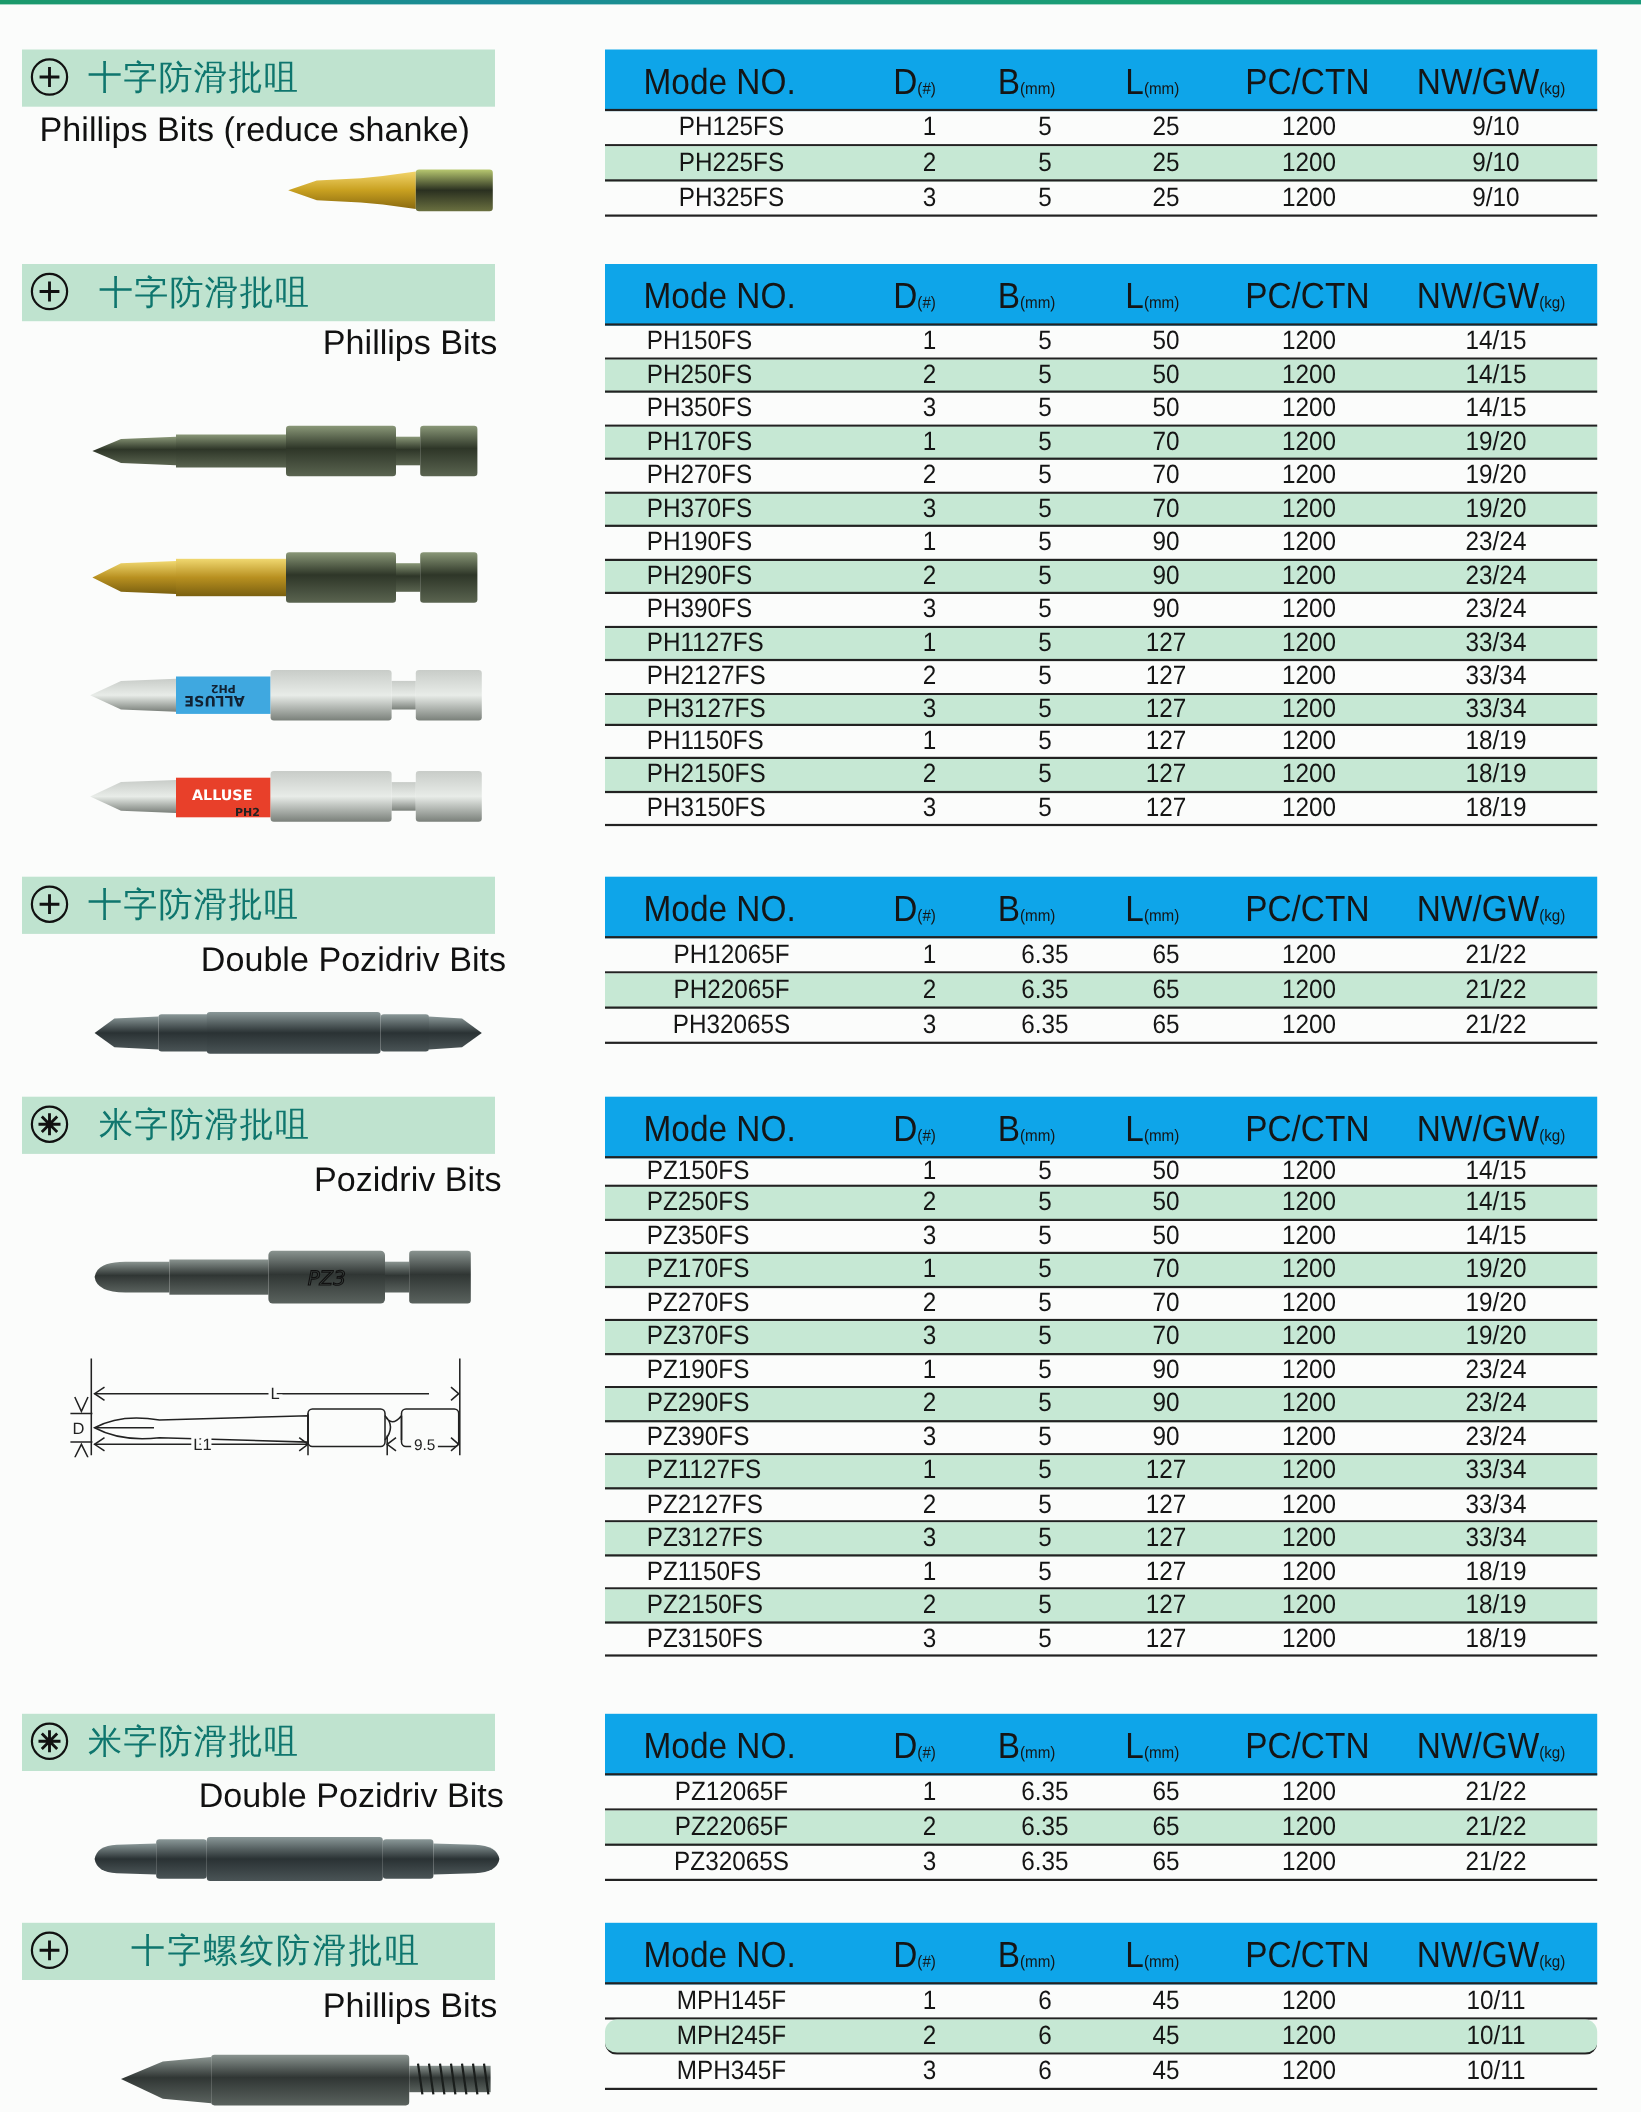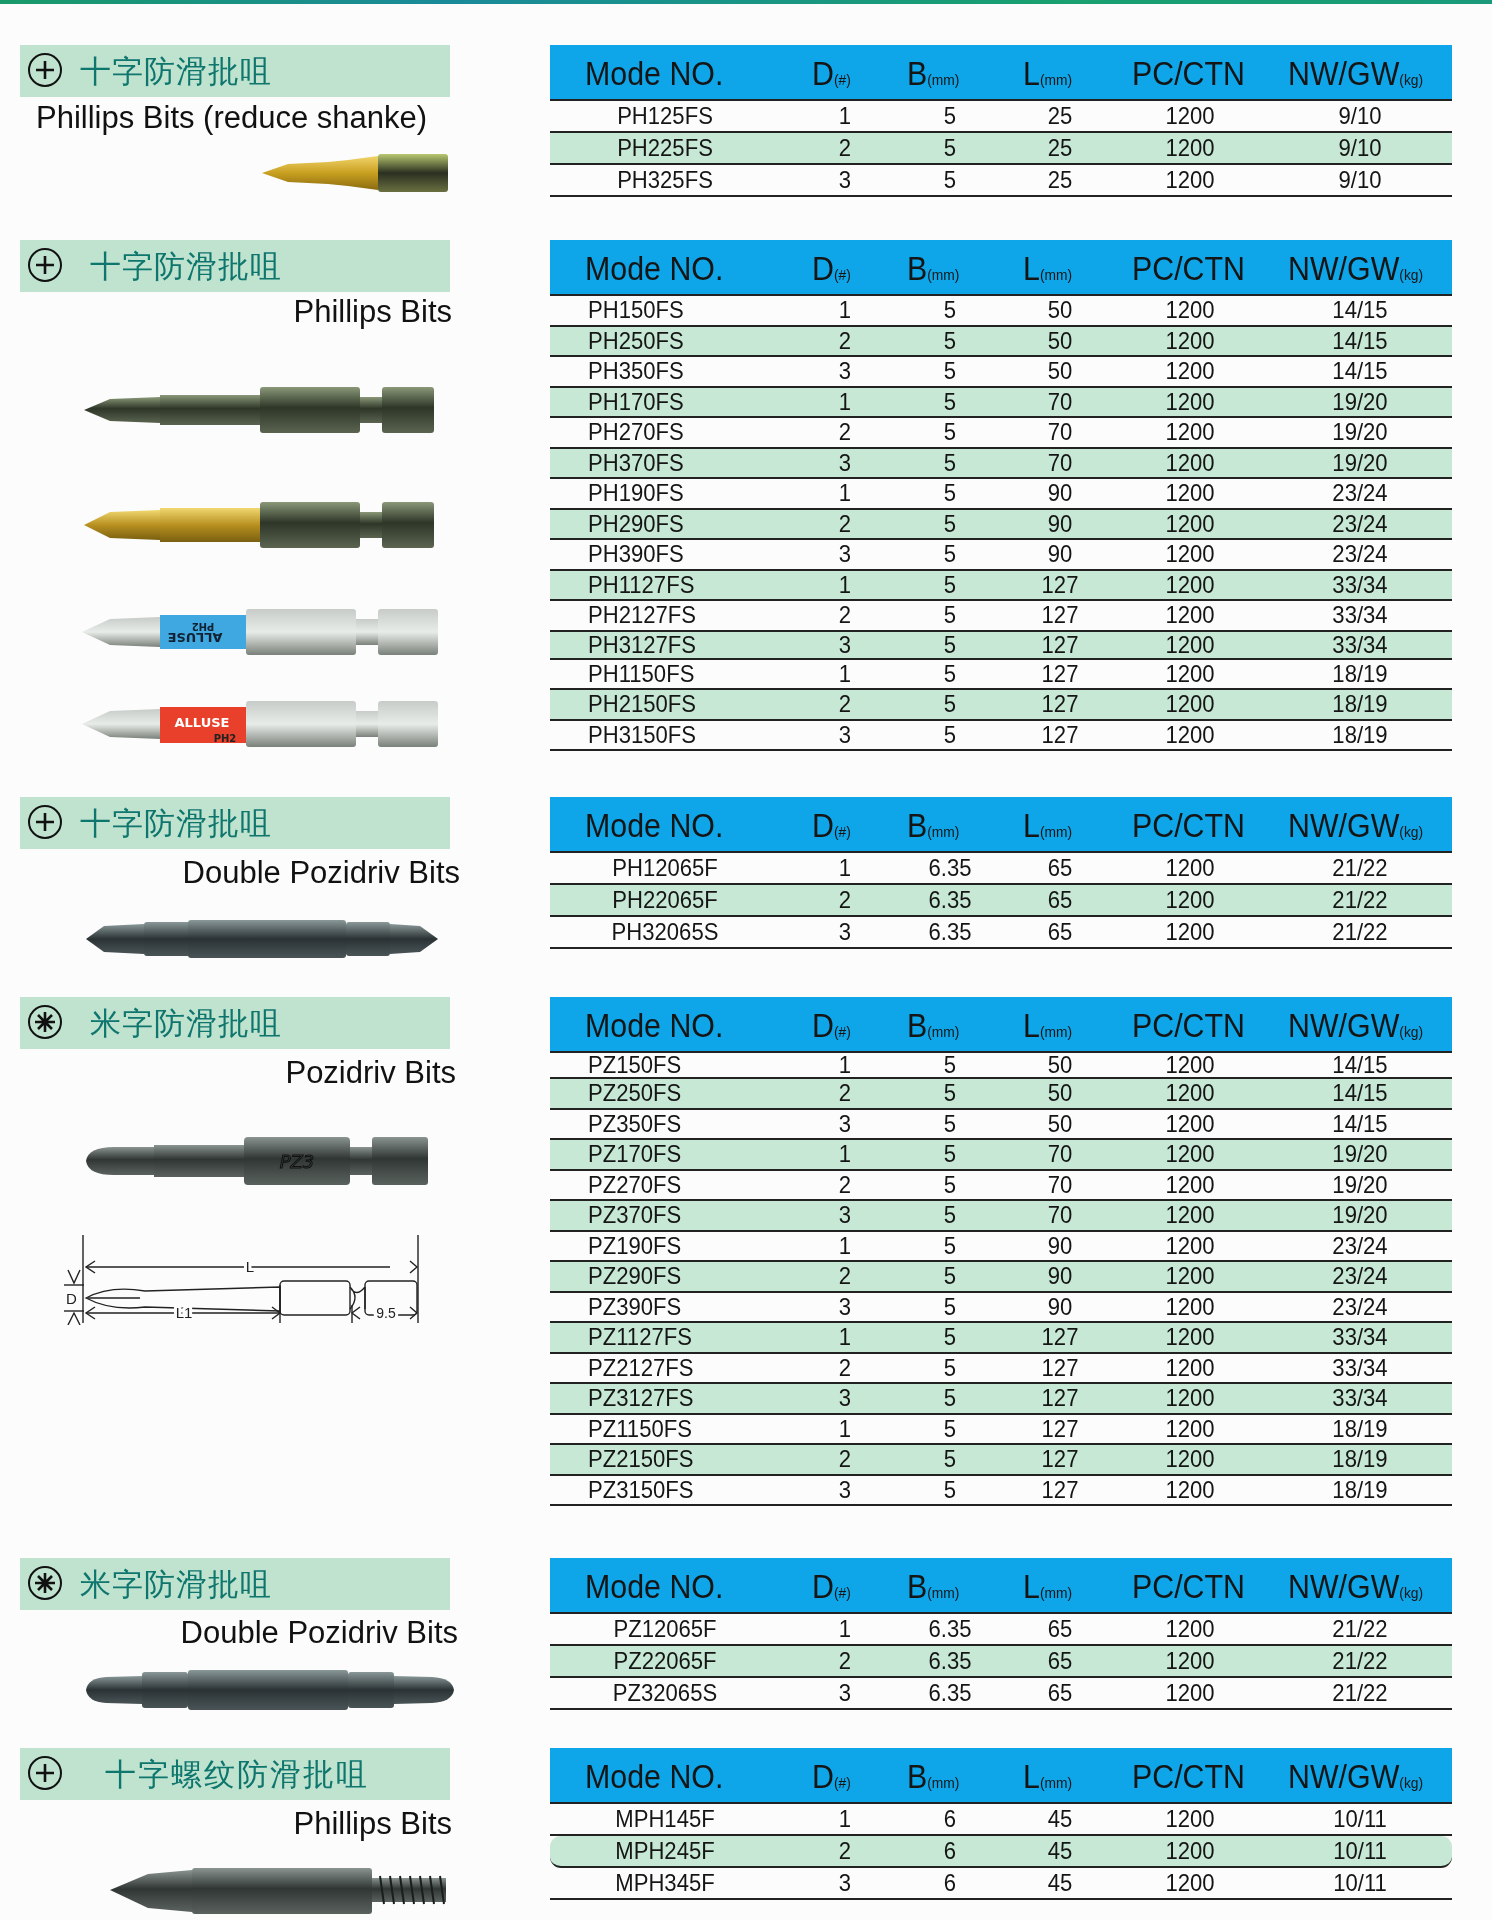--- a/index.html
+++ b/index.html
@@ -15,21 +15,21 @@
   }
   .band {
     position:absolute; left:20px; width:430px; height:52px;
     background:#bfe3cf;
   }
   .band-title {
     position:absolute; top:6px; left:60px;
     font-family:"DejaVu Sans",sans-serif; font-size:31px; line-height:40px;
     color:#0f766e; letter-spacing:1px; white-space:nowrap;
   }
-  .band-title.wide { left:85px; letter-spacing:2px; }
+  .band-title.wide { left:99px; letter-spacing:2px; }
   .drive-icon {
     position:absolute; left:8px; top:8px; width:34px; height:34px;
     border:2.5px solid #111; border-radius:50%; box-sizing:border-box;
     display:flex; align-items:center; justify-content:center;
   }
   .drive-icon svg { width:22px; height:22px; }
   .en-title {
     position:absolute; font-size:31px; color:#111; white-space:nowrap;
     text-align:right;
   }

